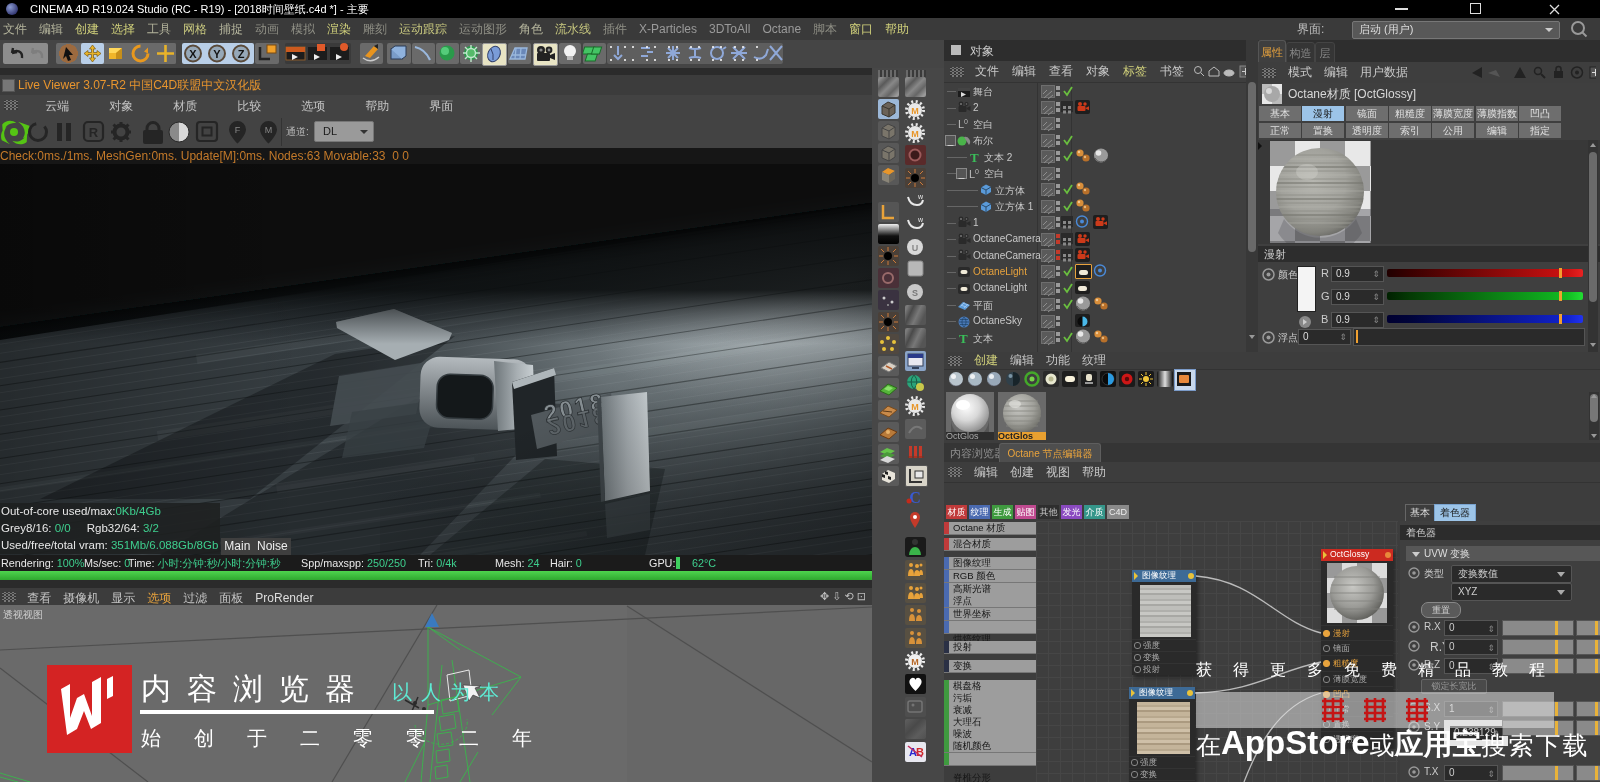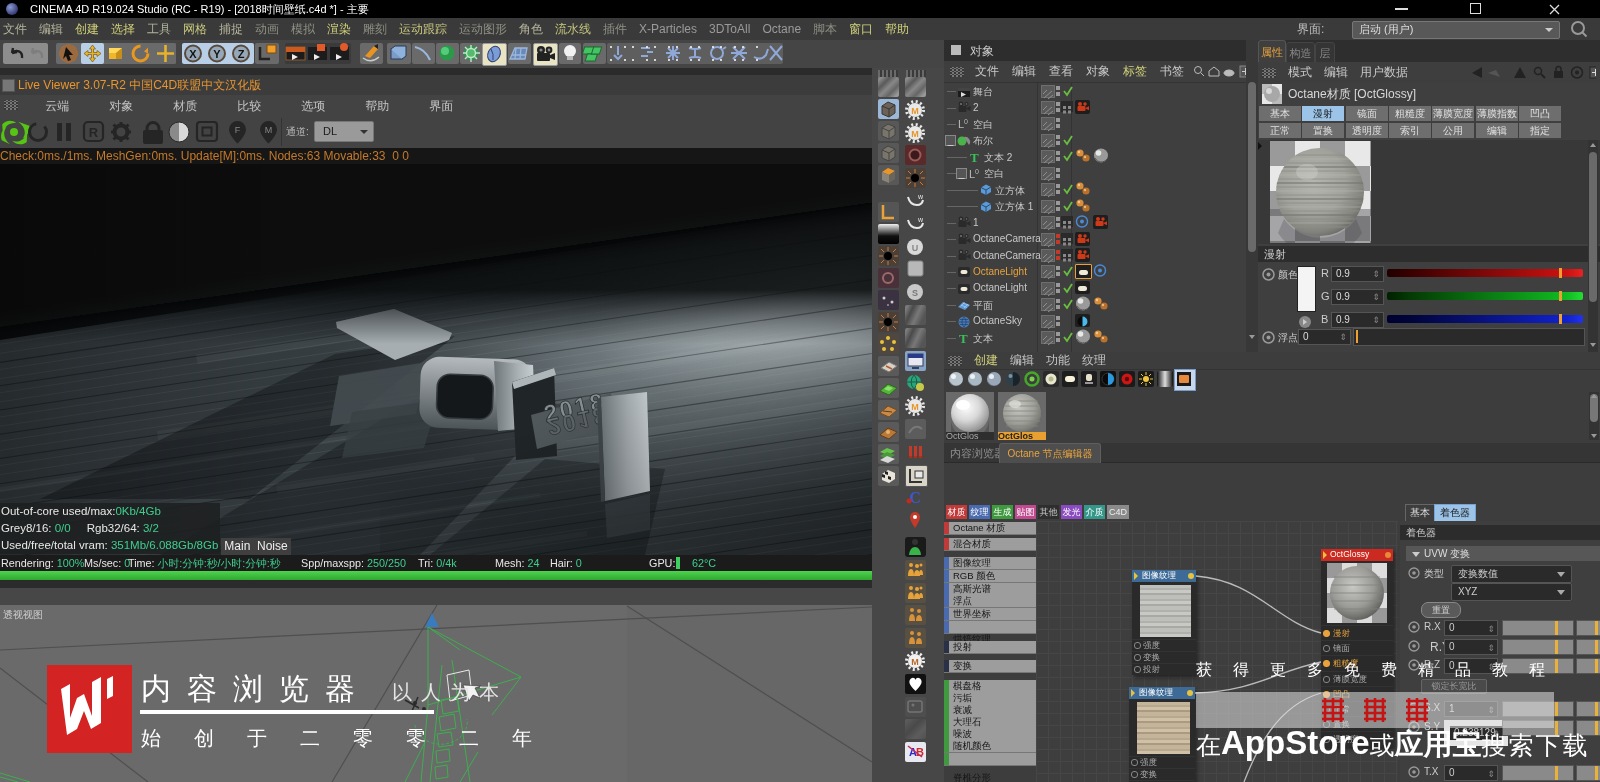--- a/index.html
+++ b/index.html
@@ -383,20 +383,25 @@
  <span class="abs tx" style="left:301px">Spp/maxspp: <span class="val">250/250</span></span>
  <span class="abs tx" style="left:418px">Tri: <span class="val">0/4k</span></span>
  <span class="abs tx" style="left:495px">Mesh: <span class="val">24</span></span>
  <span class="abs tx" style="left:550px">Hair: <span class="val">0</span></span>
  <span class="abs tx" style="left:649px">GPU:</span>
  <span class="abs" style="left:676px;top:2px;width:4px;height:12px;background:#3ecf5e"></span>
  <span class="abs tx val" style="left:692px">62°C</span>
 </div>
 <div class="abs" id="greenbar" style="left:0;top:571px;width:872px;height:9px;background:linear-gradient(#4ed44e,#2fa82f);"></div>
 
+<div class="abs" id="vp-menu" style="left:0;top:588px;width:872px;height:17px;background:#3c3c3c;font-size:12px;line-height:17px;color:#c4c4c4;">
+  <span class="grip" style="margin:4px 2px 0 2px;"></span>
+  <span class="mi" style="margin:0 6px">查看</span><span class="mi" style="margin:0 6px">摄像机</span><span class="mi" style="margin:0 6px">显示</span><span class="mi orange" style="margin:0 6px">选项</span><span class="mi" style="margin:0 6px">过滤</span><span class="mi" style="margin:0 6px">面板</span><span class="mi" style="margin:0 6px;color:#ddd">ProRender</span>
+  <span class="abs" style="left:820px;color:#bbb;font-size:11px;">✥ ⇩ ⟲ ⊡</span>
+</div>
 
 <div class="abs" id="persp" style="left:0;top:605px;width:872px;height:177px;background:#6a6a6a;overflow:hidden;">
 <svg width="872" height="177" style="position:absolute;left:0;top:0" viewBox="0 0 872 177">
  <rect x="627" y="0" width="245" height="177" fill="#676767"></rect>
  <g stroke="#4f4f4f" stroke-width="1.2" fill="none">
   <path d="M0 45 L872 2"></path>
   <path d="M627 1 L872 157"></path>
   <path d="M0 63 L148 177"></path>
   <path d="M332 177 L437 0"></path>
  </g>
@@ -421,21 +426,21 @@
 
 <div class="abs" style="left:47px;top:60px;width:85px;height:88px;background:#d42323;">
  <svg width="85" height="88">
           <g fill="#fff">
             <path d="M14 24 l9 -5 v34 l7 -20 l7 -4 l8 22 v-34 l9 -5 v46 l-10 6 l-7 -18 l-7 18 l-10 6z"></path>
             <path d="M60 14 l6 -3 v20 l-6 3z"></path>
           </g>
         </svg>
 </div>
 <span class="abs" style="left:141px;top:64px;font-size:30px;color:#fff;letter-spacing:16px;">内容浏览器</span>
-<span class="abs" style="left:392px;top:74px;font-size:20px;color:#e5e5e5;letter-spacing:9px;">以人为本</span>
+<span class="abs" style="left:392px;top:74px;font-size:20px;color:#5eead4;letter-spacing:9px;">以人为本</span>
 <div class="abs" style="left:140px;top:105px;width:294px;height:4px;background:#fff;"></div>
 <span class="abs" style="left:141px;top:120px;font-size:20px;color:#fff;letter-spacing:33px;">始创于二零零二年</span>
 </div>
 
 <div class="abs" id="iconcols" style="left:872px;top:68px;width:72px;height:714px;background:#474747;">
 <div class="abs" style="left:6px;top:2px;width:20px;height:8px;background:repeating-linear-gradient(90deg,#6a6a6a 0 2px,#3a3a3a 2px 4px);"></div>
 <div class="abs" style="left:34px;top:2px;width:20px;height:8px;background:repeating-linear-gradient(90deg,#6a6a6a 0 2px,#3a3a3a 2px 4px);"></div>
 <div class="abs" style="left:6px;top:9px;width:21px;height:20px;border-radius:2px;background:linear-gradient(135deg,#8a8a8a 10%,#5a5a5a 30%,#888 50%,#666 70%,#999 90%);"></div>
 <div class="abs" style="left:6px;top:31px;width:21px;height:20px;border-radius:2px;background:#9cb8d8;"><svg width="21" height="20">
           <path d="M4 7 l6-4 l7 3 v8 l-6 4 l-7-3z" fill="#6a6258" stroke="#3a362e"></path>
@@ -1247,20 +1252,21 @@
           <path d="M2 2 l3 4 l3-4z" fill="#999"></path>
         </svg>
       </div>
 </div>
 
 <div class="abs" id="nodeed" style="left:944px;top:443px;width:656px;height:339px;background:#3d3d3d;overflow:hidden;">
 <div class="abs" style="left:0;top:0;width:656px;height:19px;background:#353535;border-bottom:1px solid #2a2a2a;">
         <span class="abs tx" style="left:6px;top:3px;font-size:11px;color:#909090;">内容浏览器</span>
         <div class="abs" style="left:55px;top:0;width:100px;height:19px;background:#4e4e4e;border:1px solid #5e5e5e;border-bottom:none;border-radius:3px 3px 0 0;color:#e8a33d;font-size:10px;line-height:19px;text-align:center;">Octane 节点编辑器</div>
       </div>
+<div class="abs" style="left:0;top:19px;width:656px;height:20px;background:#3d3d3d;border-bottom:1px solid #333;font-size:12px;line-height:20px;color:#c8c8c8;"><span class="grip" style="margin:5px 6px 0 4px;float:left"></span><span class="mi">编辑</span><span class="mi">创建</span><span class="mi">视图</span><span class="mi">帮助</span></div>
 <div class="abs tx" style="left:2px;top:62px;width:21px;height:14px;background:#c03a3a;color:#fff;font-size:9px;line-height:14px;text-align:center;overflow:hidden;">材质</div>
 <div class="abs tx" style="left:25px;top:62px;width:21px;height:14px;background:#4a6ab0;color:#fff;font-size:9px;line-height:14px;text-align:center;overflow:hidden;">纹理</div>
 <div class="abs tx" style="left:48px;top:62px;width:21px;height:14px;background:#3f9a3f;color:#fff;font-size:9px;line-height:14px;text-align:center;overflow:hidden;">生成</div>
 <div class="abs tx" style="left:71px;top:62px;width:21px;height:14px;background:#c04a90;color:#fff;font-size:9px;line-height:14px;text-align:center;overflow:hidden;">贴图</div>
 <div class="abs tx" style="left:94px;top:62px;width:21px;height:14px;background:#2e2e2e;color:#ccc;font-size:9px;line-height:14px;text-align:center;overflow:hidden;">其他</div>
 <div class="abs tx" style="left:117px;top:62px;width:21px;height:14px;background:#8a4ac0;color:#fff;font-size:9px;line-height:14px;text-align:center;overflow:hidden;">发光</div>
 <div class="abs tx" style="left:140px;top:62px;width:21px;height:14px;background:#35968a;color:#fff;font-size:9px;line-height:14px;text-align:center;overflow:hidden;">介质</div>
 <div class="abs tx" style="left:163px;top:62px;width:22px;height:14px;background:#8a8a8a;color:#eee;font-size:9px;line-height:14px;text-align:center;overflow:hidden;">C4D</div>
 <div class="abs tx" style="left:461px;top:61px;width:28px;height:16px;background:#3d3d3d;border:1px solid #666;color:#ddd;font-size:10px;line-height:16px;text-align:center;">基本</div>
 <div class="abs tx" style="left:490px;top:61px;width:40px;height:16px;background:#9cc4e8;border:1px solid #7aa4d0;color:#1a1a1a;font-size:10px;line-height:16px;text-align:center;">着色器</div>

